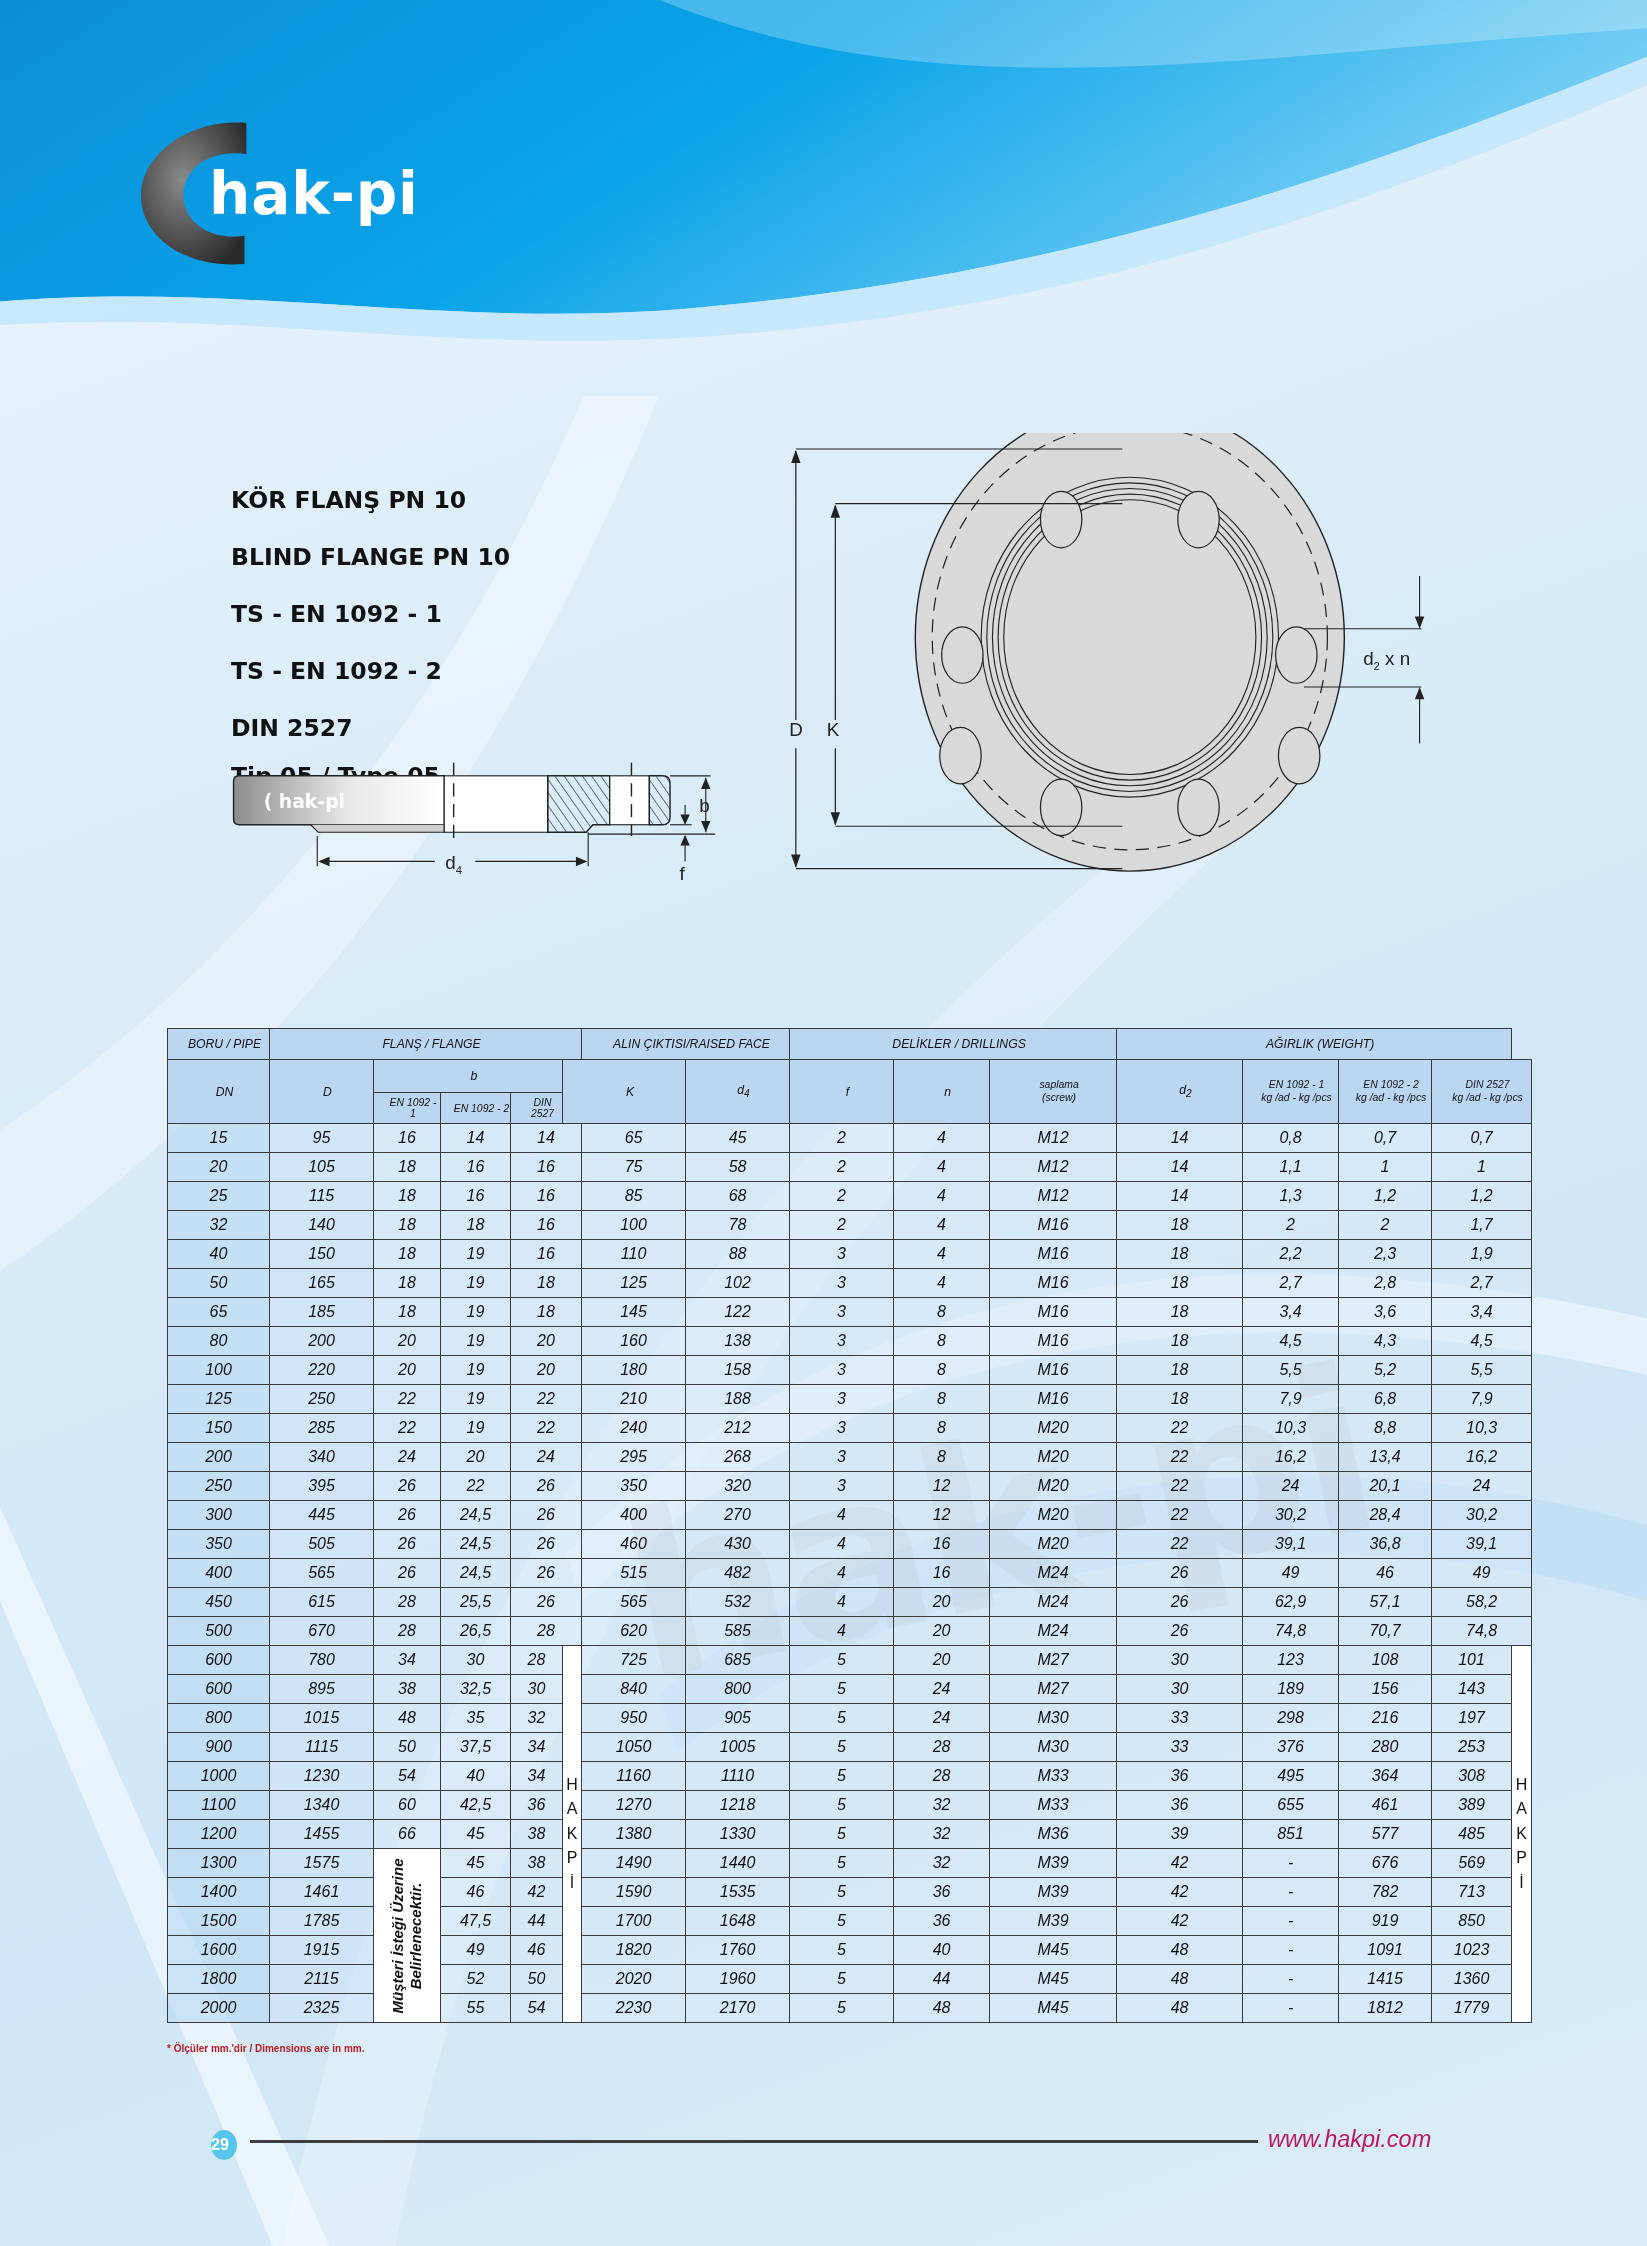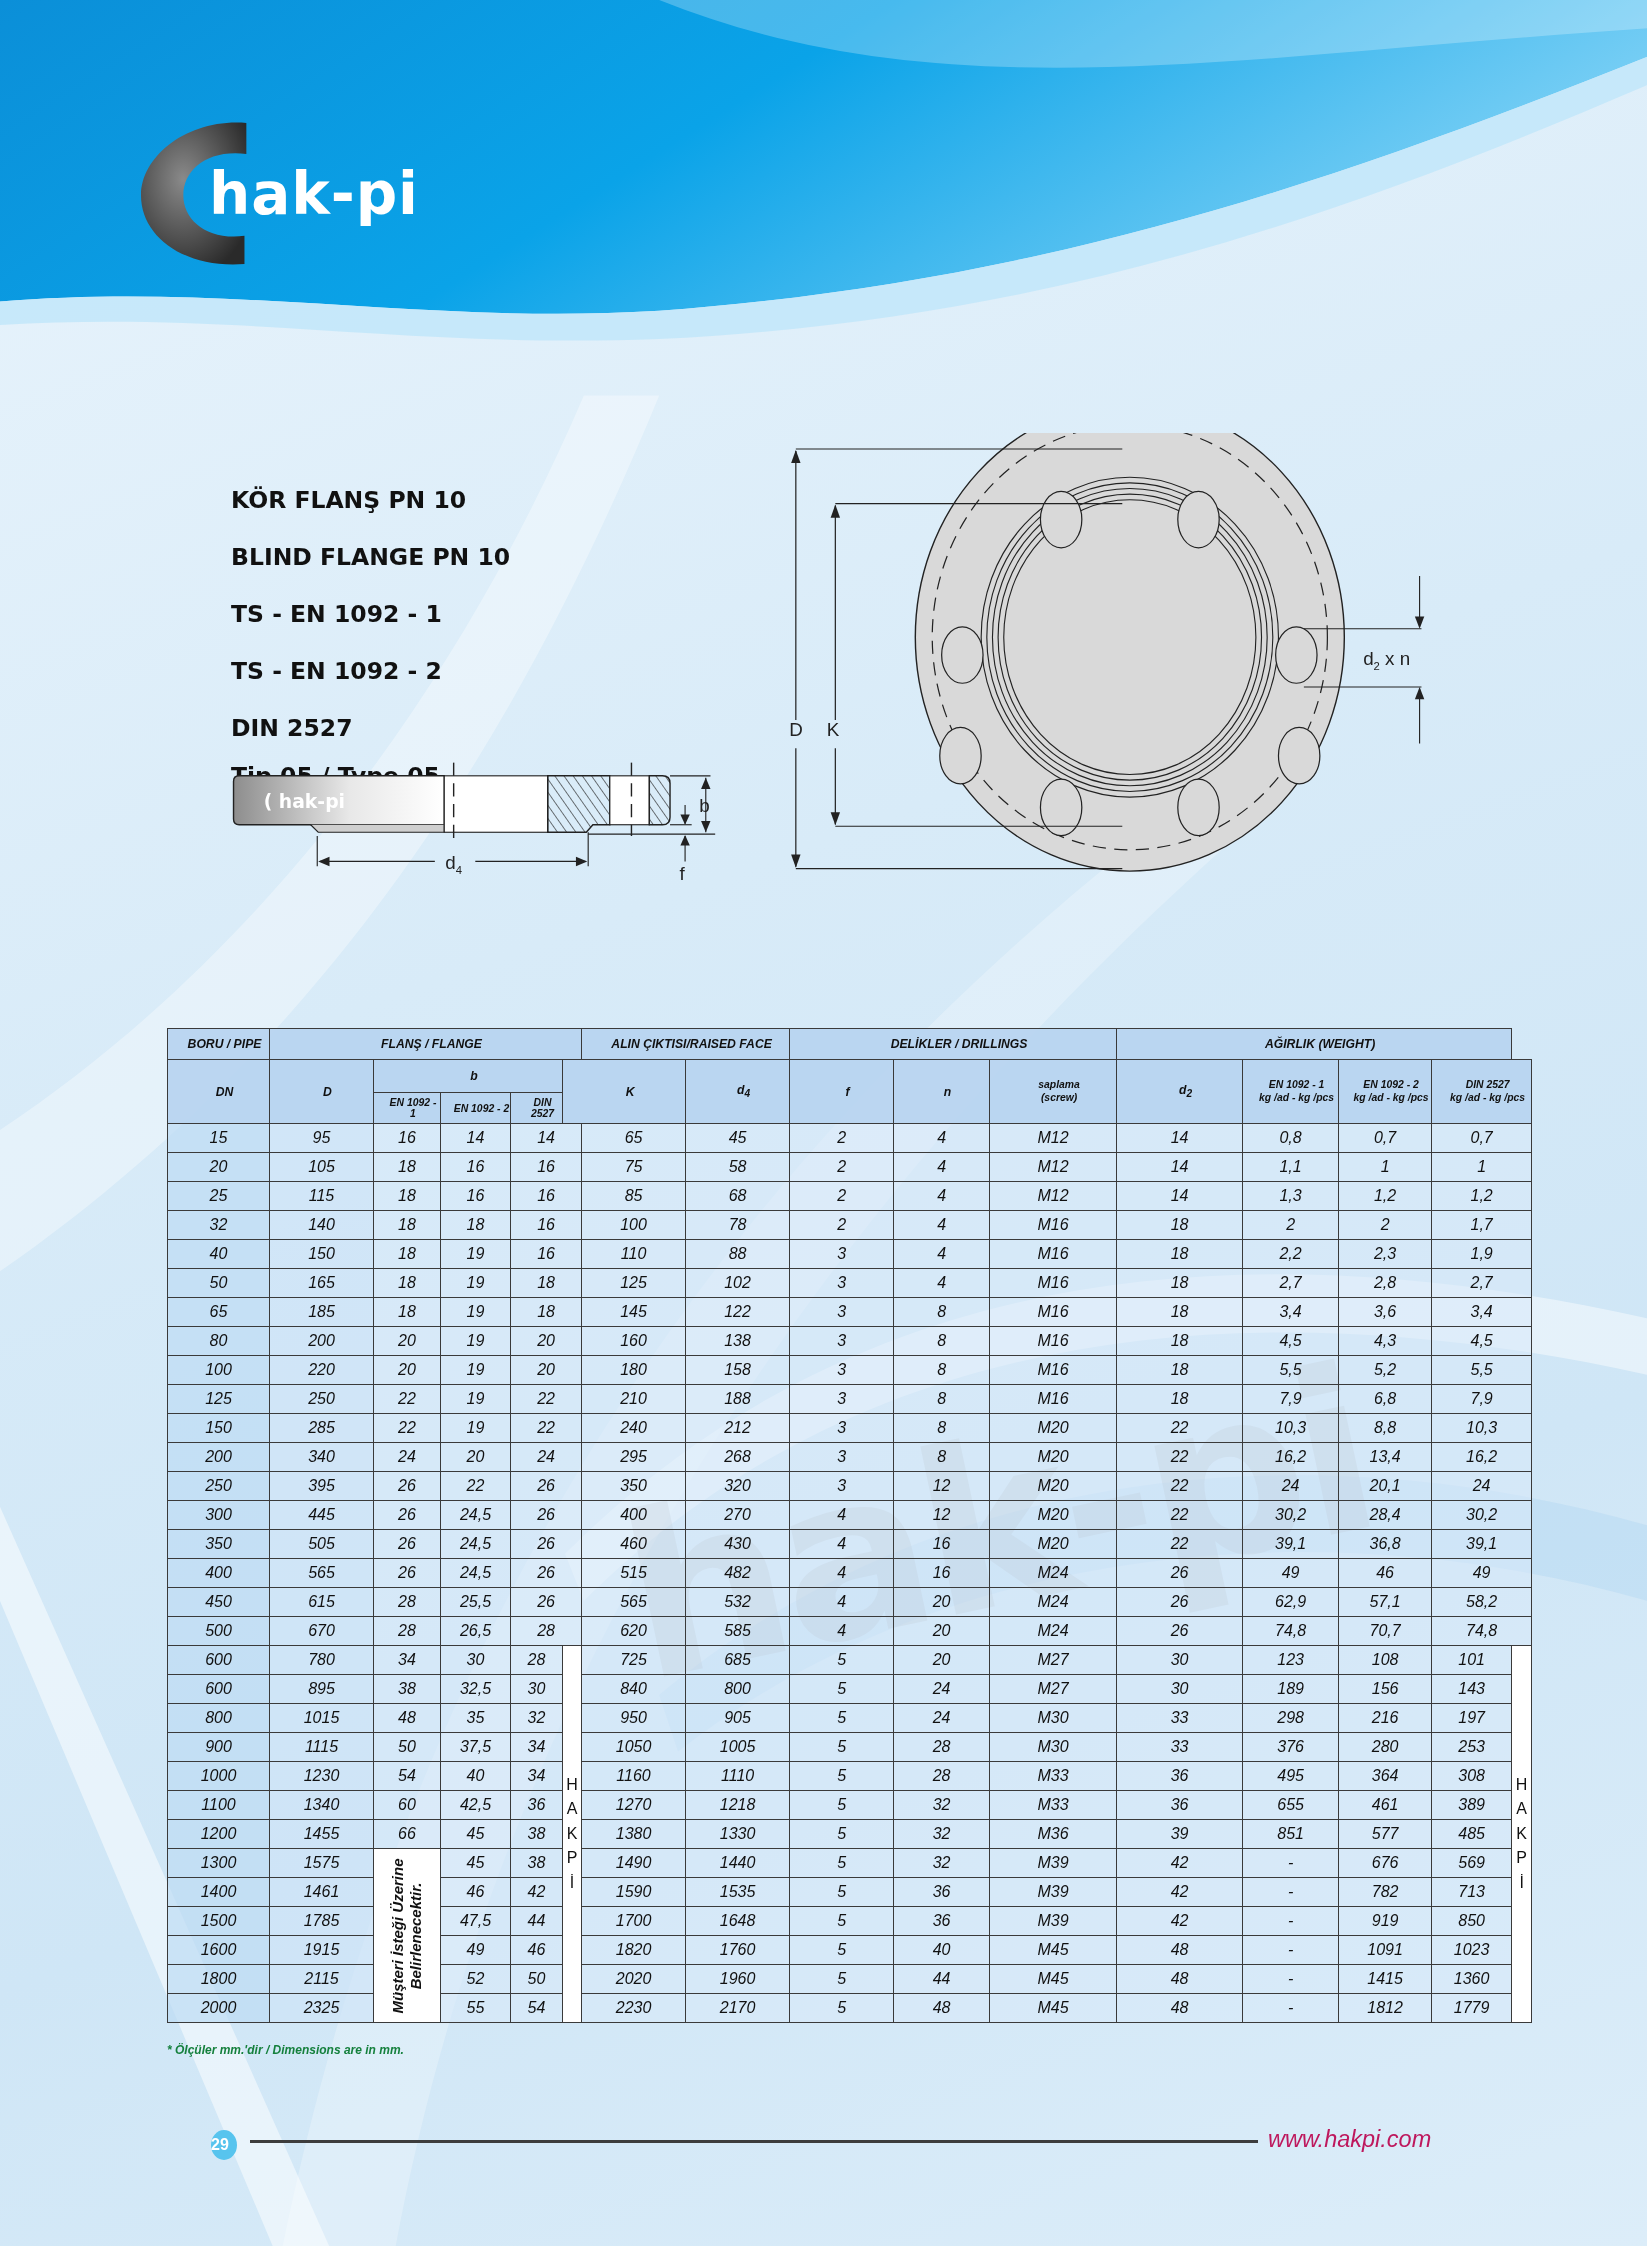--- a/index.html
+++ b/index.html
@@ -25,42 +25,42 @@
 
   table.spec {
     position: absolute; left: 167px; top: 1028px; width: 1314px;
     border-collapse: collapse; table-layout: fixed;
     font-family: "Liberation Sans", sans-serif; font-style: italic; color: #111;
   }
   table.spec th, table.spec td {
     border: 1.4px solid #3a3a3a; text-align: center; padding: 0;
   }
   table.spec thead th {
-    background: rgba(183, 212, 240, 0.92); font-size: 12.2px; font-weight: bold; font-style: italic; padding-left: 12px;
+    background: rgba(183, 212, 240, 0.92); font-size: 12.2px; font-weight: normal; font-style: italic; padding-left: 12px;
   }
   table.spec thead tr.h1 th { height: 30px; }
   table.spec thead tr.h2 th { height: 32px; }
   table.spec thead tr.h3 th { height: 30px; font-size: 10.4px; }
   table.spec thead th.small { font-size: 10.4px; line-height: 12.2px; }
   table.spec tbody td { height: 28px; font-size: 16px; background: rgba(216, 234, 249, 0.55); }
   table.spec tbody td.col-dn { background: rgba(190, 220, 244, 0.7); }
   table.spec tbody td.col-d { background: rgba(206, 228, 247, 0.65); }
   td.hakpi-strip {
     background: #ffffff !important; font-style: normal; font-size: 21px; font-weight: normal;
     line-height: 24.5px; vertical-align: middle;
   }
   td.note-cell { background: #ffffff !important; position: relative; }
   .note-rot {
     position: absolute; left: 50%; top: 50%;
     transform: translate(-50%, -50%) rotate(-90deg);
     white-space: nowrap; font-size: 15px; font-weight: bold; line-height: 18px; text-align: center;
   }
   .footnote {
-    position: absolute; left: 167px; top: 2043px; font-size: 12px; font-style: italic;
-    font-weight: bold; color: #15803d;
+    position: absolute; left: 167px; top: 2043px; font-size: 10px; 
+    font-weight: bold; color: #b91c1c;
   }
   .page-num {
     position: absolute; left: 211px; top: 2130px; width: 26px; height: 30px; border-radius: 50%;
     background: #57c4ee; color: #fff; font-weight: bold; font-size: 16px; text-align: left; line-height: 30px;
   }
   .footer-rule {
     position: absolute; left: 250px; top: 2140px; width: 1008px; height: 2.8px; background: #3d3d3d;
   }
   .footer-url {
     position: absolute; left: 1268px; top: 2126px; font-size: 23.5px; font-style: italic; color: #be185d;

